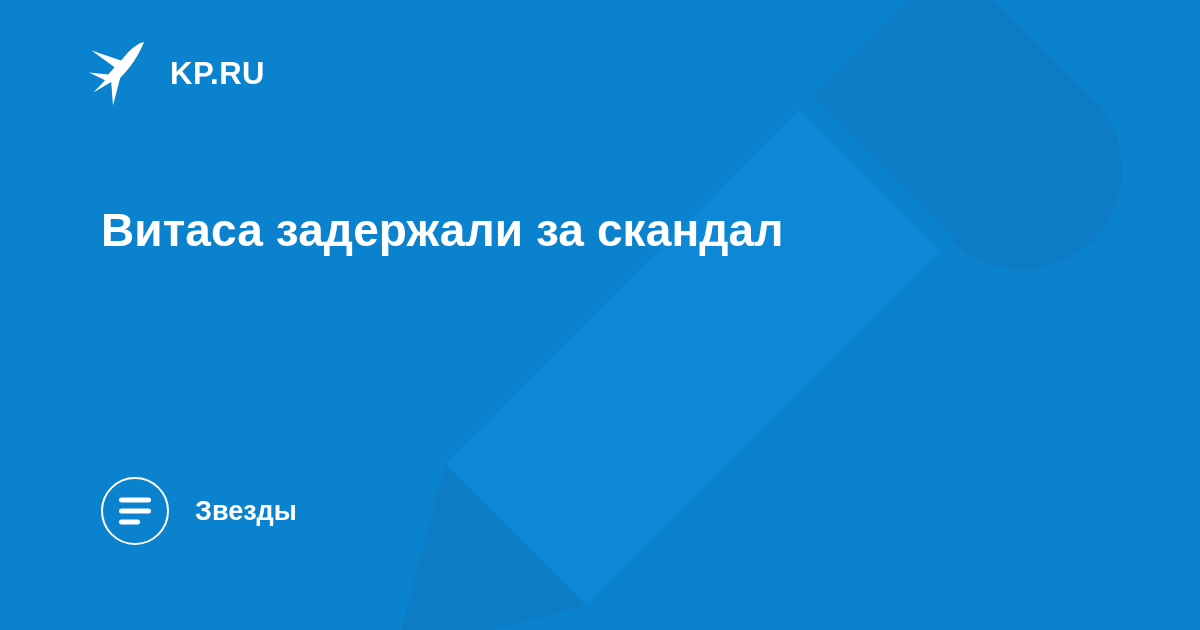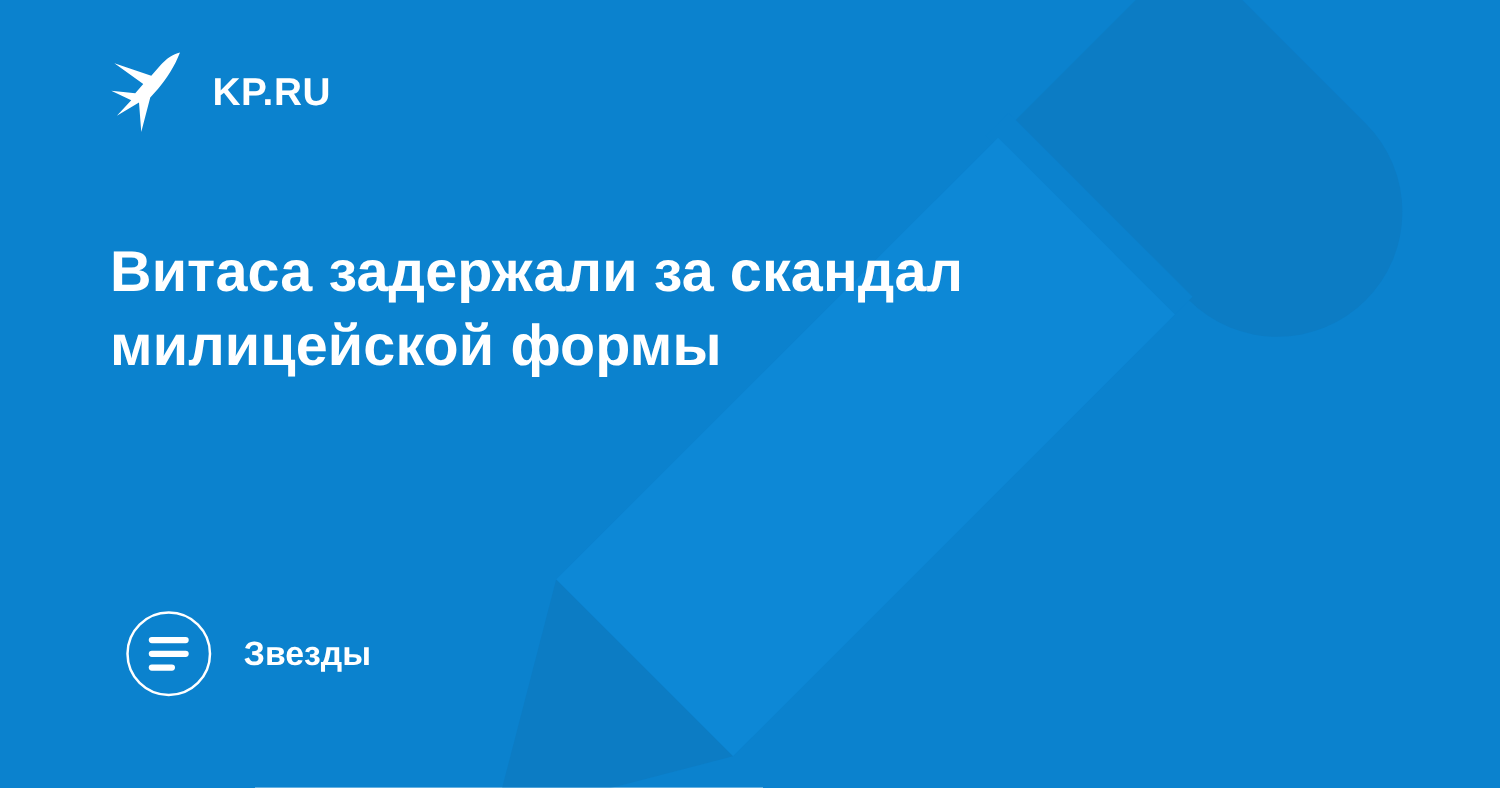--- a/index.html
+++ b/index.html
@@ -54,37 +54,37 @@
     line-height: 1;
     white-space: nowrap;
   }
 
   
   #headline {
     position: absolute;
     left: 88px;
     top: 188px;
     width: 900px;
-    margin: 0;
+    margin: 13px;
     color: #ffffff;
     font-size: 46px;
     font-weight: 700;
     line-height: 59px;
     letter-spacing: 0.1px;
   }
   #headline .hl-line {
     display: block;
     white-space: nowrap;
   }
 
   
   #category-row {
     position: absolute;
     left: 101px;
-    top: 488px;
+    top: 476px;
     display: flex;
     align-items: center;
     gap: 26px;
     height: 70px;
   }
   #category-circle {
     position: relative;
     width: 68px;
     height: 68px;
     border: 2px solid #ffffff;
@@ -155,21 +155,20 @@
                L 25.0 65.5
                L 32.2 38.0
                L 38.5 31.0
                C 45.0 23.4 51.8 13.0 56.0 2.0 Z"></path>
     </svg>
     <span id="logo-wordmark">KP.RU</span>
   </div>
 
   <h1 id="headline">
     <span class="hl-line">Витаса задержали за скандал</span>
-    <span class="hl-line">милицейской формы</span>
   </h1>
 
   <div id="category-row">
     <div id="category-circle">
       <div id="menu-icon">
         <span class="bar b1"></span>
         <span class="bar b2"></span>
         <span class="bar b3"></span>
       </div>
     </div>

